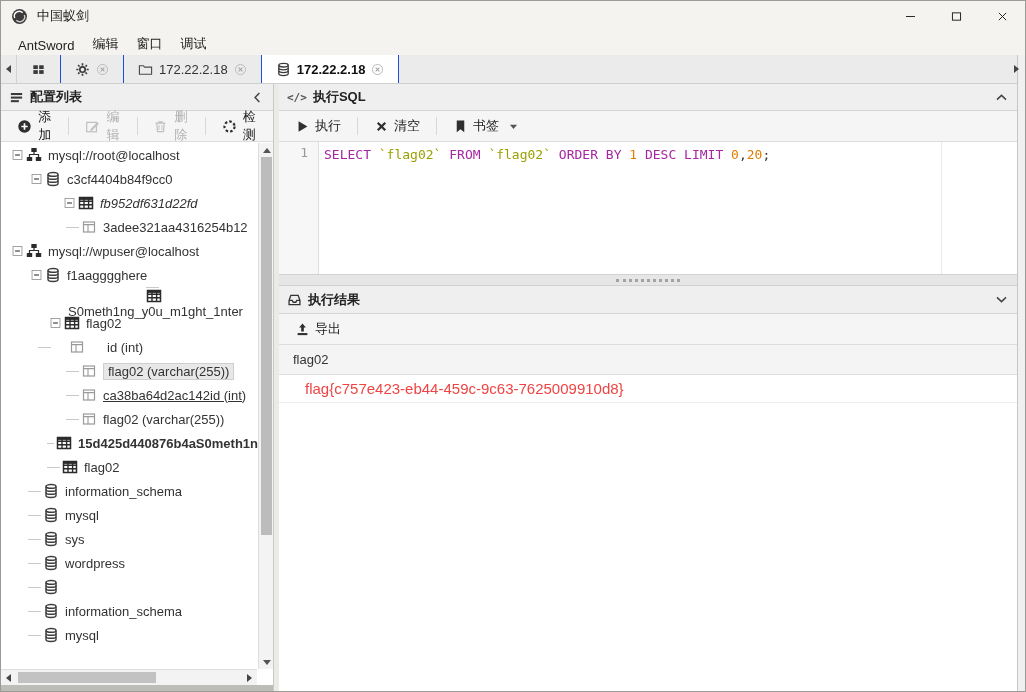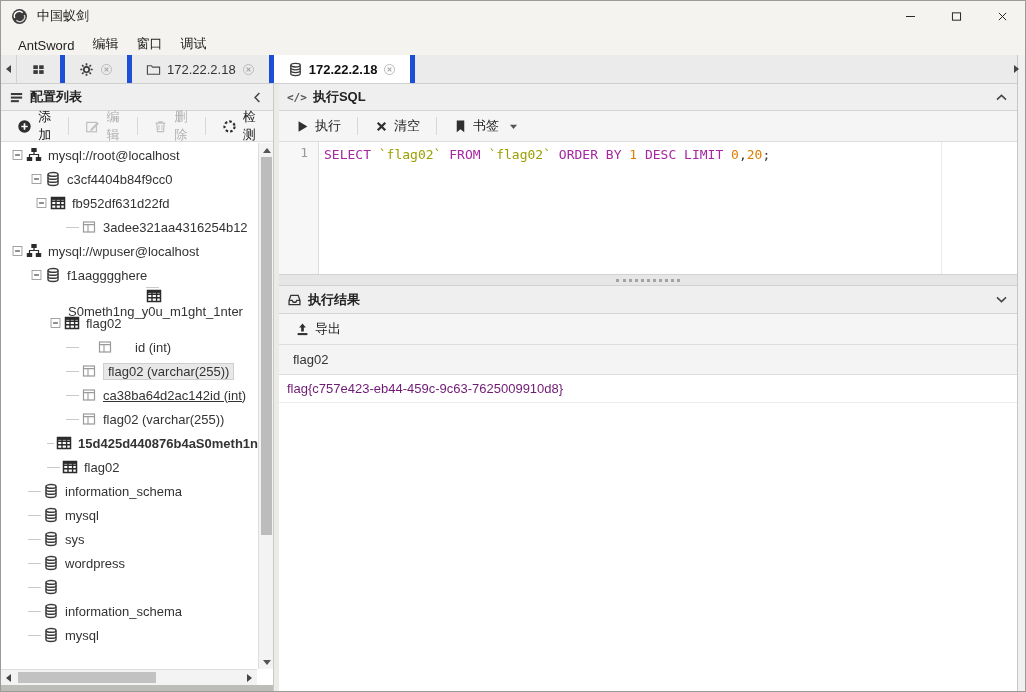--- a/index.html
+++ b/index.html
@@ -27,21 +27,21 @@
     background:#f5f3ef; display:flex; align-items:flex-end; padding-left:8px; }
   .menu-item{ font-size:13px; color:#222; padding:2px 9px; cursor:default; }
 
   
   .tabbar{ position:absolute; top:54px; left:0; right:0; height:29px;
     background:#ebebeb; border-bottom:1px solid #cfcfcf; display:flex; align-items:stretch; }
   .tab-scroll{ width:15px; display:flex; align-items:center; justify-content:center; cursor:pointer; }
   .tab-scroll.right{ position:absolute; right:1px; top:0; height:28px; z-index:7; }
   #tabs{ display:flex; align-items:stretch; }
   .tab{ display:flex; align-items:center; gap:6px; padding:0 14px;
-    border-right:5px solid #1d4ed8; cursor:pointer; background:#ebebeb; }
+    border-right:1px solid #1d4ed8; cursor:pointer; background:#ebebeb; }
   .tab:first-child{ border-left:1px solid #d2d2d2; }
   .tab.active{ background:#ffffff; }
   .tab-label{ font-size:13px; color:#333; }
   .tab.active .tab-label{ font-weight:bold; color:#111; }
   .tab-close svg{ width:13px; height:13px; }
 
   
   .main{ position:absolute; top:83px; left:0; right:8px; bottom:0; display:flex; }
   .right-strip{ position:absolute; top:54px; right:0; width:8px; bottom:0;
     background:#f0f0f0; border-left:1px solid #c6c6c6; z-index:5; }
@@ -108,21 +108,21 @@
   .hsplit{ height:12px; background:#e6e6e6; border-top:1px solid #d2d2d2; border-bottom:1px solid #d2d2d2;
     display:flex; align-items:center; justify-content:center; cursor:row-resize; }
   .hsplit .handle{ width:64px; border-top:3px dotted #a3a3a3; }
 
   .result-header{ height:28px; }
   .result-area{ flex:1; background:#fff; display:flex; flex-direction:column; }
   .result-head{ height:30px; background:#f4f4f4; border-bottom:1px solid #ddd;
     display:flex; align-items:center; }
   .rcol{ font-size:13px; color:#333; padding-left:14px; }
   .rrow{ height:28px; display:flex; align-items:center; border-bottom:1px solid #ececec; background:#fff; }
-  .rcell{ font-size:13px; color:#701a75; padding-left:8px; }
+  .rcell{ font-size:15px; color:#ef4444; padding-left:26px; }
 </style>
 </head>
 <body>
 
 <div class="window">
 
   <div class="titlebar">
     <span class="icn logo">
         <svg viewBox="0 0 16 16">
           <circle cx="8" cy="8" r="7" fill="#3b3b3b"></circle>
@@ -326,21 +326,21 @@
               <svg viewBox="0 0 16 16">
                 <g fill="none" stroke="currentColor" stroke-width="1.4">
                   <ellipse cx="8" cy="3.4" rx="5" ry="1.9"></ellipse>
                   <path d="M3 3.4v9.2c0 1 2.2 1.9 5 1.9s5-.9 5-1.9V3.4"></path>
                   <path d="M3 6.4c0 1 2.2 1.9 5 1.9s5-.9 5-1.9M3 9.4c0 1 2.2 1.9 5 1.9s5-.9 5-1.9"></path>
                 </g>
               </svg>
             </span>
             <span class="tree-label">c3cf4404b84f9cc0</span>
           </div>
-          <div class="tree-row" style="padding-left: 32px;">
+          <div class="tree-row" style="padding-left: 60px; font-style: italic;">
             <span class="icn expander">
               <svg viewBox="0 0 16 16">
                 <rect x="2.5" y="2.5" width="11" height="11" fill="#fff" stroke="#8f8f8f"></rect>
                 <path d="M5 8h6" stroke="#3a3a3a" stroke-width="1.4"></path>
               </svg>
             </span>
             <span class="icn ic-table">
               <svg viewBox="0 0 16 16">
                 <rect x="1.5" y="2.5" width="13" height="11" fill="#fff" stroke="currentColor" stroke-width="1.5"></rect>
                 <rect x="1.5" y="2.5" width="13" height="2.4" fill="currentColor"></rect>
@@ -416,21 +416,21 @@
             </span>
             <span class="icn ic-table">
               <svg viewBox="0 0 16 16">
                 <rect x="1.5" y="2.5" width="13" height="11" fill="#fff" stroke="currentColor" stroke-width="1.5"></rect>
                 <rect x="1.5" y="2.5" width="13" height="2.4" fill="currentColor"></rect>
                 <path d="M1.5 6.2h13M1.5 9.8h13M6 2.5v11M10.6 2.5v11" stroke="currentColor" stroke-width="1.4"></path>
               </svg>
             </span>
             <span class="tree-label">flag02</span>
           </div>
-          <div class="tree-row" style="padding-left: 65px; gap: 16px;">
+          <div class="tree-row" style="padding-left: 37px; gap: 16px;">
             <span class="tick"></span>
             <span class="icn ic-col">
               <svg viewBox="0 0 16 16">
                 <rect x="2.5" y="3" width="11" height="10" fill="none" stroke="currentColor" stroke-width="1.2"></rect>
                 <path d="M2.5 5.6h11M7 5.6V13" stroke="currentColor" stroke-width="1.1"></path>
               </svg>
             </span>
             <span class="tree-label">id (int)</span>
           </div>
           <div class="tree-row" style="padding-left: 65px;">

